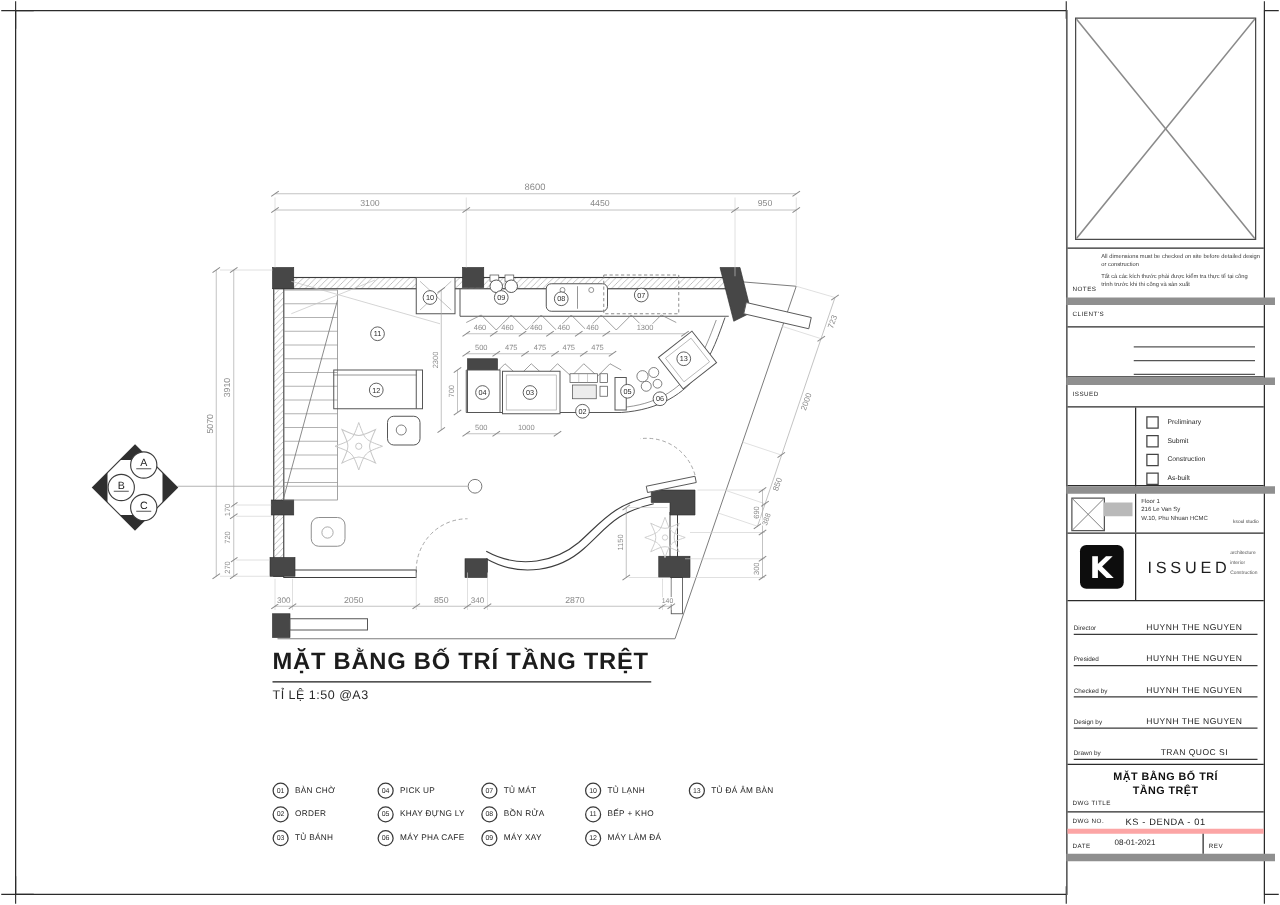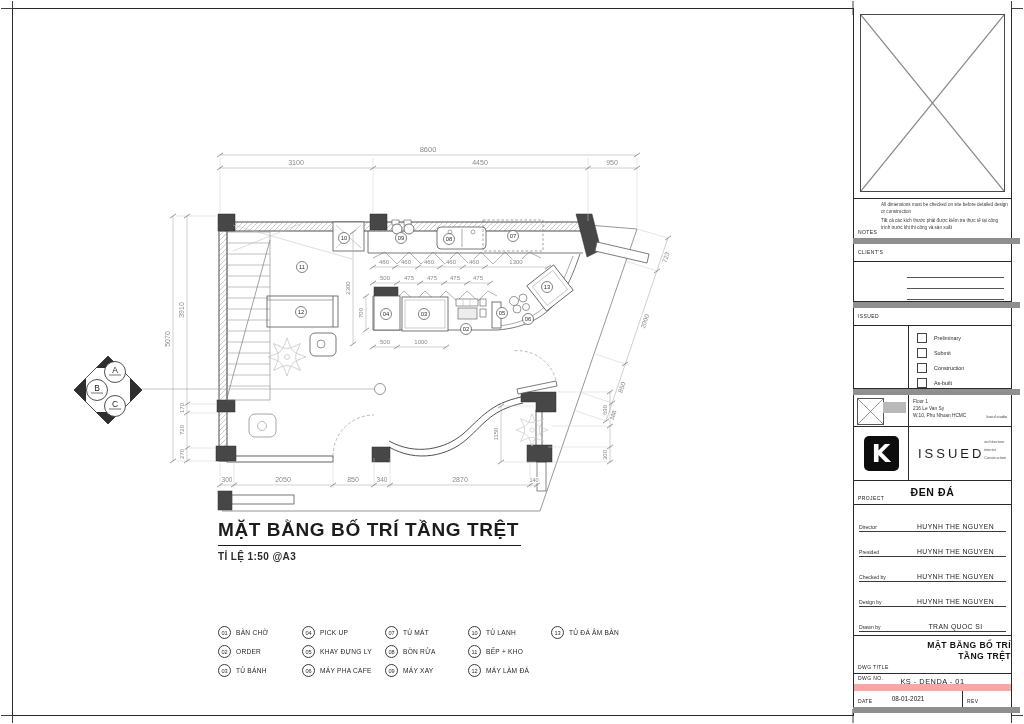--- a/index.html
+++ b/index.html
@@ -5,21 +5,21 @@
   html,body{margin:0;padding:0;background:#fff}
   body{width:1024px;height:724px;position:relative;overflow:hidden;
        font-family:"Liberation Sans",sans-serif;color:#222;-webkit-font-smoothing:antialiased}
   .abs{position:absolute}
   svg text{font-family:"Liberation Sans",sans-serif}
 
   
   #plan-title{left:218px;top:519px}
   #plan-title .main{font-size:19px;font-weight:bold;letter-spacing:.6px;color:#1c1c1c;
                     border-bottom:1.6px solid #1c1c1c;display:inline-block;padding:0 2px 4px 0}
-  #plan-title .scale{font-size:10px;font-weight:bold;color:#2a2a2a;margin-top:5px;letter-spacing:.4px}
+  #plan-title .scale{font-size:10px;font-weight:normal;color:#2a2a2a;margin-top:5px;letter-spacing:.4px}
   #legend{left:218px;top:626px;display:flex}
   .lcol{display:flex;flex-direction:column}
   .lcol1{width:84px}.lcol2{width:83px}.lcol3{width:83px}.lcol4{width:83px}.lcol5{width:130px}
   .litem{display:flex;align-items:center;height:13px;margin-bottom:6px}
   .lnum{width:11px;height:11px;border:1px solid #3a3a3a;border-radius:50%;font-size:5.6px;
         display:flex;align-items:center;justify-content:center;color:#2a2a2a;flex:0 0 auto}
   .llabel{font-size:6.6px;color:#1f1f1f;margin-left:5px;letter-spacing:.25px;white-space:nowrap}
 
   
   #tblock{left:853px;top:8px;width:159px;height:708px;background:#fff;box-sizing:border-box;
@@ -60,22 +60,22 @@
   .services{position:absolute;right:5px;top:11px;font-size:3.9px;color:#555;line-height:2.1;text-align:left}
   .tb-project{height:24px;border-bottom:1px solid #2b2b2b;position:relative;box-sizing:border-box}
   .tb-project .tb-label{position:absolute;left:4px;bottom:3px}
   .pname{text-align:center;font-weight:bold;font-size:10.5px;padding-top:5px;letter-spacing:.6px;color:#111}
   .tb-people{padding:2px 5px 0 5px;border-bottom:1px solid #2b2b2b;box-sizing:border-box;height:131px}
   .prow{height:25px;border-bottom:.9px solid #3a3a3a;display:flex;align-items:flex-end;padding-bottom:1px;box-sizing:border-box}
   .prole{width:46px;font-size:5.1px;color:#2c2c2c}
   .pname2{flex:1;text-align:center;font-size:6.8px;color:#1c1c1c;letter-spacing:.4px}
   .tb-dwgt{height:38px;position:relative;border-bottom:1px solid #2b2b2b;box-sizing:border-box}
   .tb-dwgt .tb-label{position:absolute;left:4px;bottom:3px}
-  .dtitle{text-align:right;font-weight:bold;font-size:8.6px;line-height:1.3;padding-top:4px;letter-spacing:.4px;color:#111}
-  .tb-dwgn{height:17px;position:relative;border-bottom:7px solid #fca5a5;box-sizing:border-box}
+  .dtitle{text-align:center;font-weight:bold;font-size:8.6px;line-height:1.3;padding-top:4px;letter-spacing:.4px;color:#111}
+  .tb-dwgn{height:17px;position:relative;border-bottom:4px solid #fca5a5;box-sizing:border-box}
   .tb-dwgn .tb-label{position:absolute;left:4px;bottom:3px}
   .dno{text-align:center;font-size:7.4px;padding-top:3px;letter-spacing:.5px;color:#1c1c1c}
   .tb-date{height:16px;display:flex;box-sizing:border-box}
   .date-left{flex:1;position:relative}
   .date-left .tb-label{position:absolute;left:4px;bottom:3px}
   .dval{text-align:center;font-size:6.4px;padding-top:4px;color:#222}
   .rev{width:48px;border-left:1px solid #2b2b2b;position:relative}
   .rev .tb-label{position:absolute;left:4px;bottom:3px}
 </style>
 </head>
@@ -566,24 +566,20 @@
     <div class="klogo-cell">
       <div class="ktile">K</div>
     </div>
     <div class="kname">ISSUED</div>
     <div class="services">
       <div>architecture</div>
       <div>interior</div>
       <div>Construction</div>
     </div>
   </div>
-  <div class="tb-project">
-    <span class="tb-label">PROJECT</span>
-    <div class="pname">ĐEN ĐÁ</div>
-  </div>
   <div class="tb-people">
     <div class="prow">
         <span class="prole">Director</span>
         <span class="pname2">HUYNH THE NGUYEN</span>
       </div>
     <div class="prow">
         <span class="prole">Presided</span>
         <span class="pname2">HUYNH THE NGUYEN</span>
       </div>
     <div class="prow">

